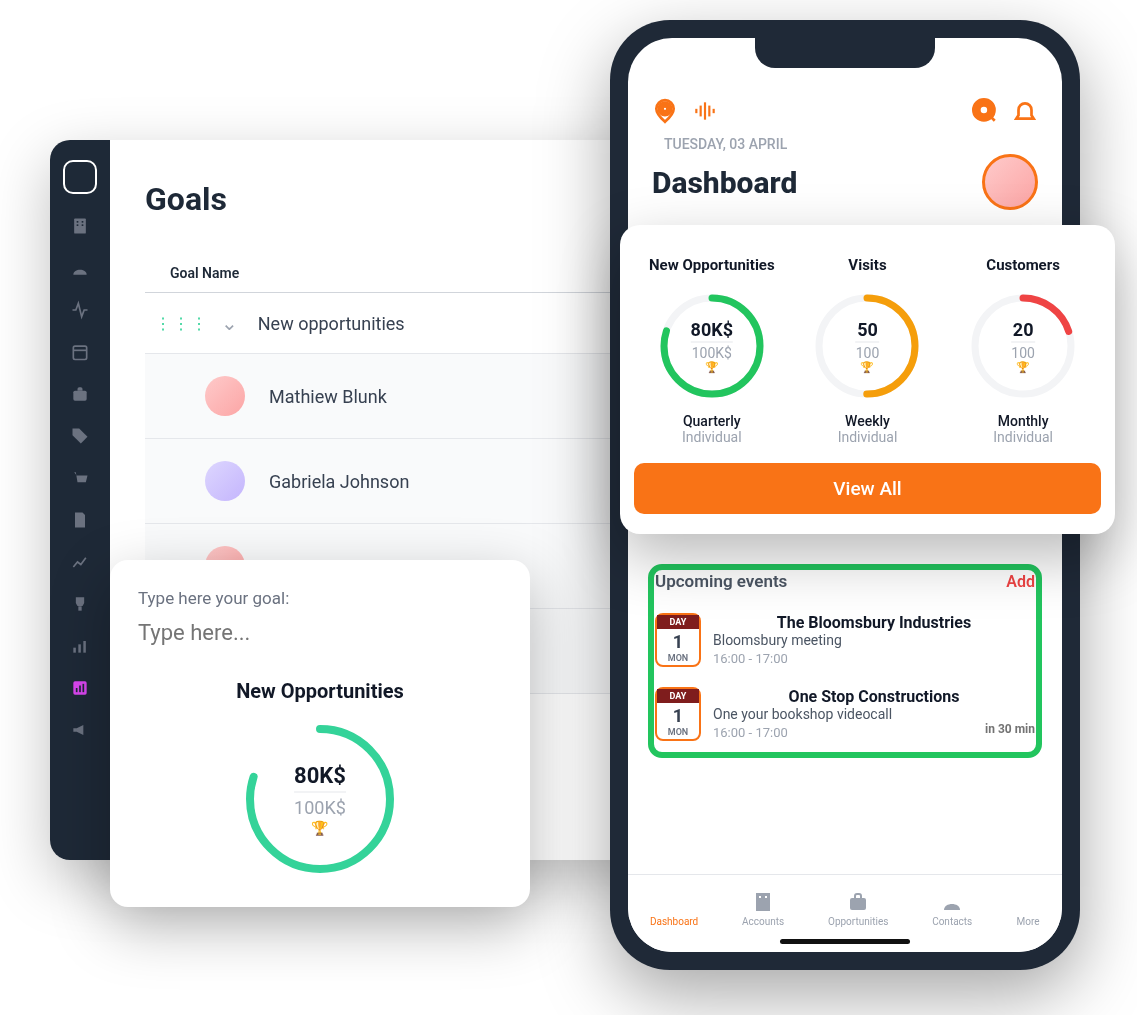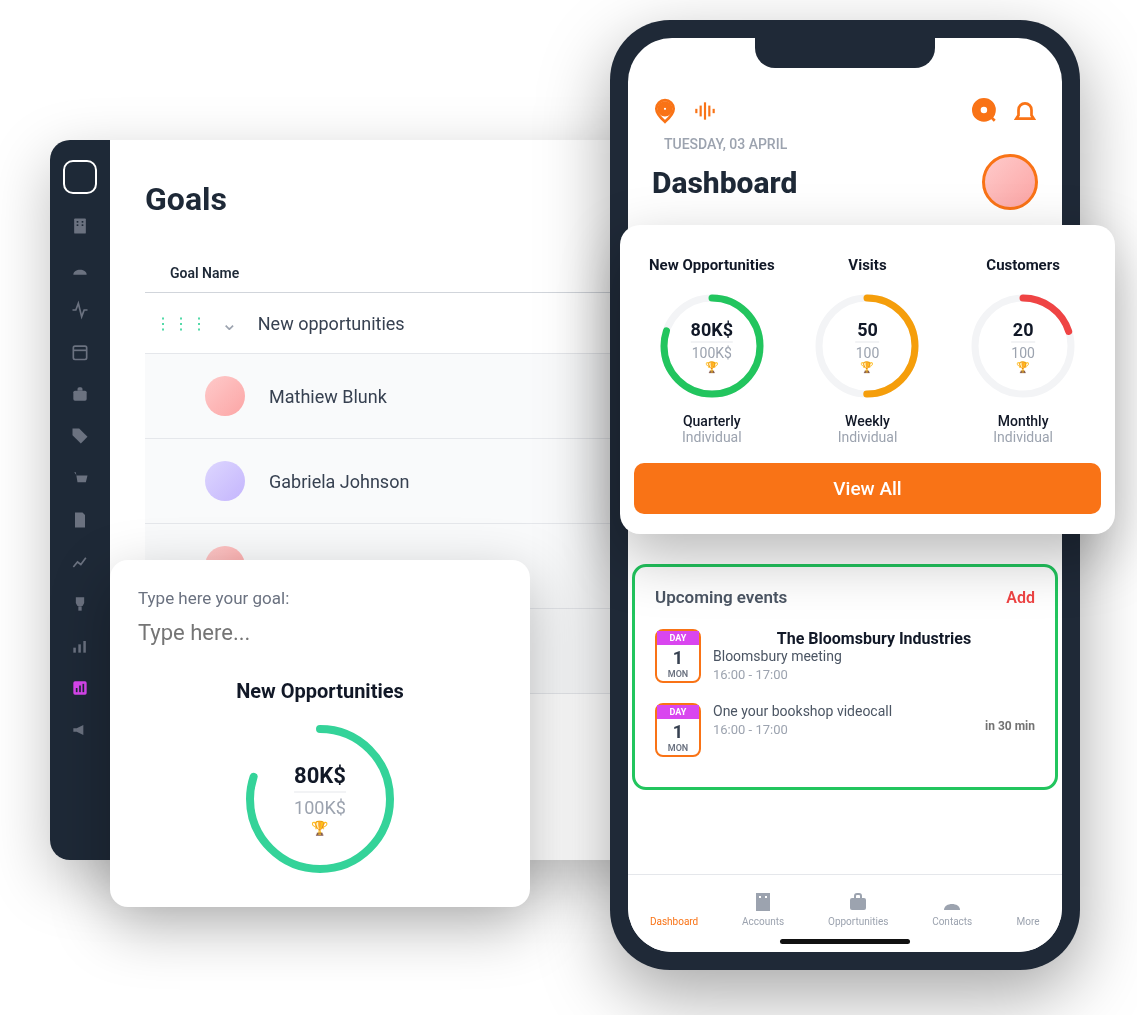--- a/index.html
+++ b/index.html
@@ -48,27 +48,27 @@
 .phone-screen { width:100%; height:100%; background:#fff; border-radius:44px; overflow:hidden; position:relative; }
 .notch { position:absolute; top:0; left:50%; transform:translateX(-50%); width:180px; height:30px; background:#1f2937; border-radius:0 0 20px 20px; z-index:2; }
 .phone-header { padding:60px 24px 12px; display:flex; align-items:center; justify-content:space-between; }
 .phone-header-left { display:flex; gap:14px; }
 .hdr-icon { width:26px; height:26px; color:#f97316; }
 .phone-date { padding:0 36px; font-size:14px; color:#9ca3af; font-weight:500; }
 .phone-title-row { padding:2px 24px 14px; display:flex; align-items:center; justify-content:space-between; }
 .phone-title { font-size:30px; font-weight:800; color:#1e2937; }
 .avatar-lg { width:56px; height:56px; border-radius:50%; border:3px solid #f97316; background:linear-gradient(135deg,#fecaca,#fca5a5); }
 
-.events-card { margin:340px 4px 0; background:#fff; border:3px solid #22c55e; border-radius:14px; padding:20px; }
+.events-card { margin:340px 20px 0; background:#fff; border:6px solid #22c55e; border-radius:14px; padding:1px; }
 .events-header { display:flex; justify-content:space-between; align-items:center; margin-bottom:12px; }
 .events-title { font-size:17px; font-weight:600; color:#4b5563; }
 .events-add { font-size:16px; font-weight:600; color:#ef4444; cursor:pointer; }
 .event-item { display:flex; gap:12px; padding:10px 0; }
 .event-date-box { width:46px; height:54px; border:2px solid #f97316; border-radius:8px; text-align:center; display:flex; flex-direction:column; }
-.event-date-day { background:#d946ef; color:#fff; font-size:9px; font-weight:700; padding:2px 0; }
+.event-date-day { background:#7f1d1d; color:#fff; font-size:9px; font-weight:700; padding:2px 0; }
 .event-date-num { font-size:18px; font-weight:700; color:#374151; flex:1; display:flex; align-items:center; justify-content:center; }
 .event-date-mon { font-size:9px; color:#6b7280; font-weight:600; padding-bottom:2px; }
 .event-info { flex:1; }
 .event-title { font-size:16px; font-weight:700; color:#111827;text-align:center; }
 .event-sub { font-size:14px; color:#4b5563; }
 .event-time { font-size:13px; color:#9ca3af; }
 .event-remind { font-size:12px; color:#737373; float:right;font-weight:bold; }
 
 .phone-tabbar { position:absolute; bottom:0; left:0; right:0; height:78px; background:#fff; border-top:1px solid #e5e7eb; display:flex; justify-content:space-around; align-items:center; padding-bottom:10px; }
 .tab-item { display:flex; flex-direction:column; align-items:center; gap:2px; color:#9ca3af; font-size:10px; cursor:pointer; }
@@ -289,20 +289,21 @@
        <div><span class="event-time">16:00 - 17:00</span><span class="event-remind"></span></div>
      </div>
    </div>
           <div class="event-item">
      <div class="event-date-box">
        <div class="event-date-day">DAY</div>
        <div class="event-date-num">1</div>
        <div class="event-date-mon">MON</div>
      </div>
      <div class="event-info">
+       <div class="event-title">One Stop Constructions</div>
        <div class="event-sub">One your bookshop videocall</div>
        <div><span class="event-time">16:00 - 17:00</span><span class="event-remind">in 30 min</span></div>
      </div>
    </div>
         </div>
     </div>
 
     <div class="phone-tabbar">
         <div class="tab-item active">
      <svg class="tab-icon" viewBox="0 0 24 24">

